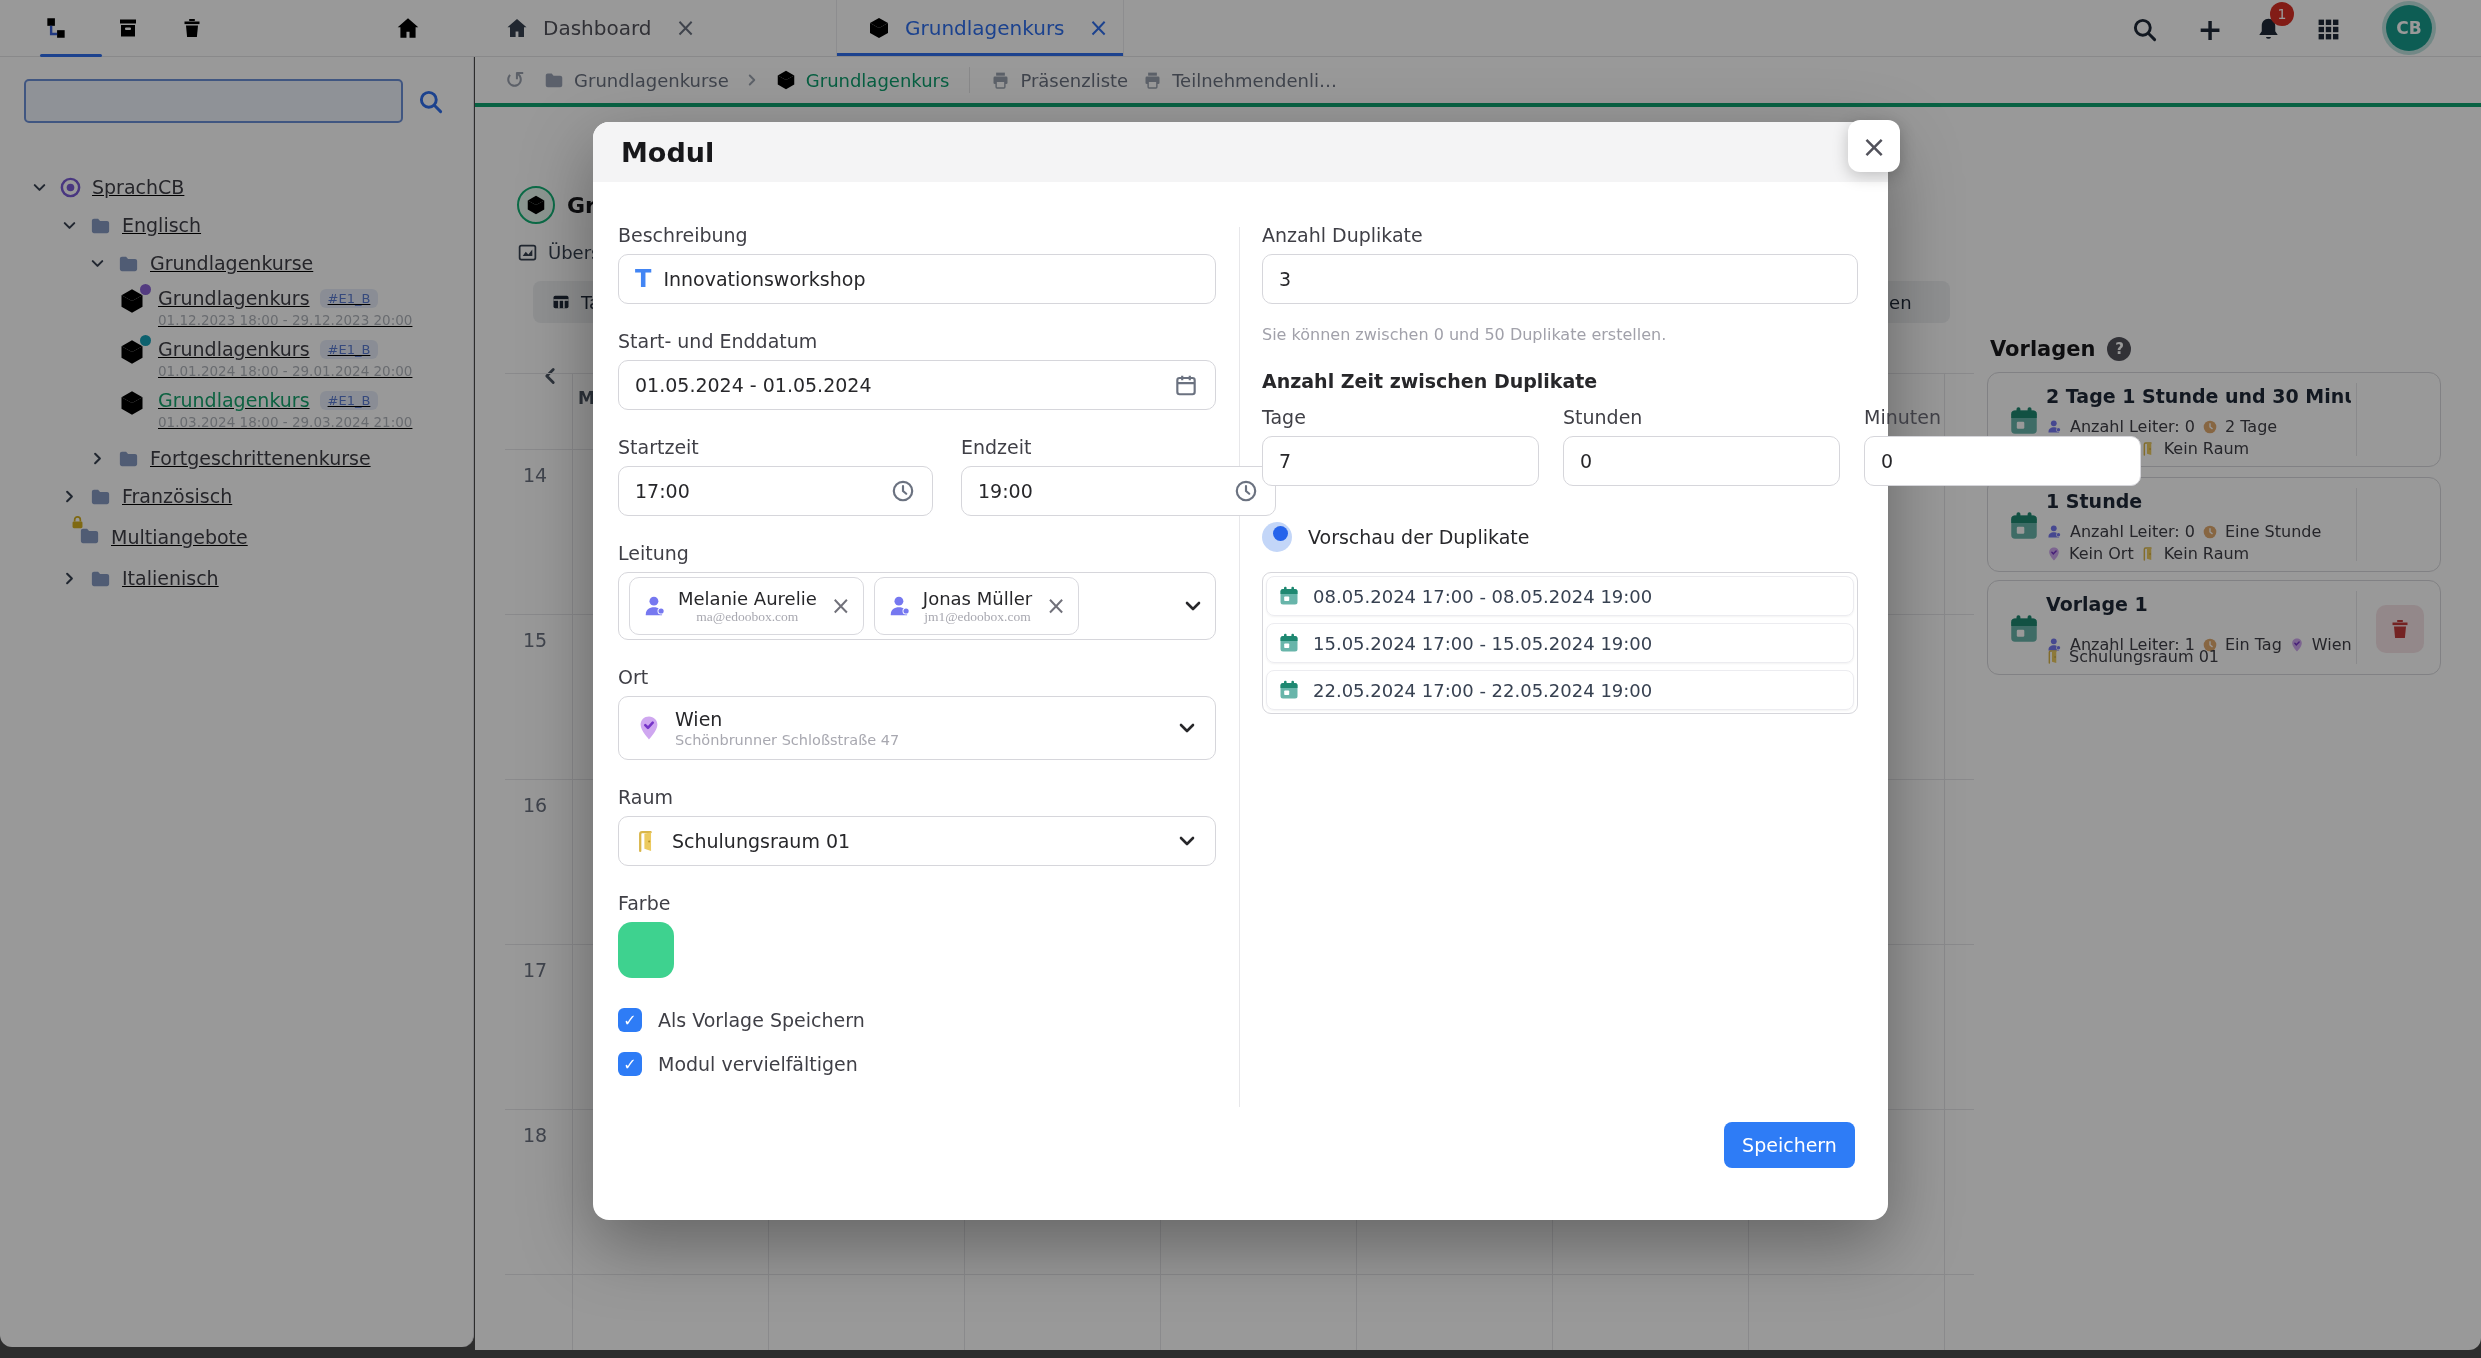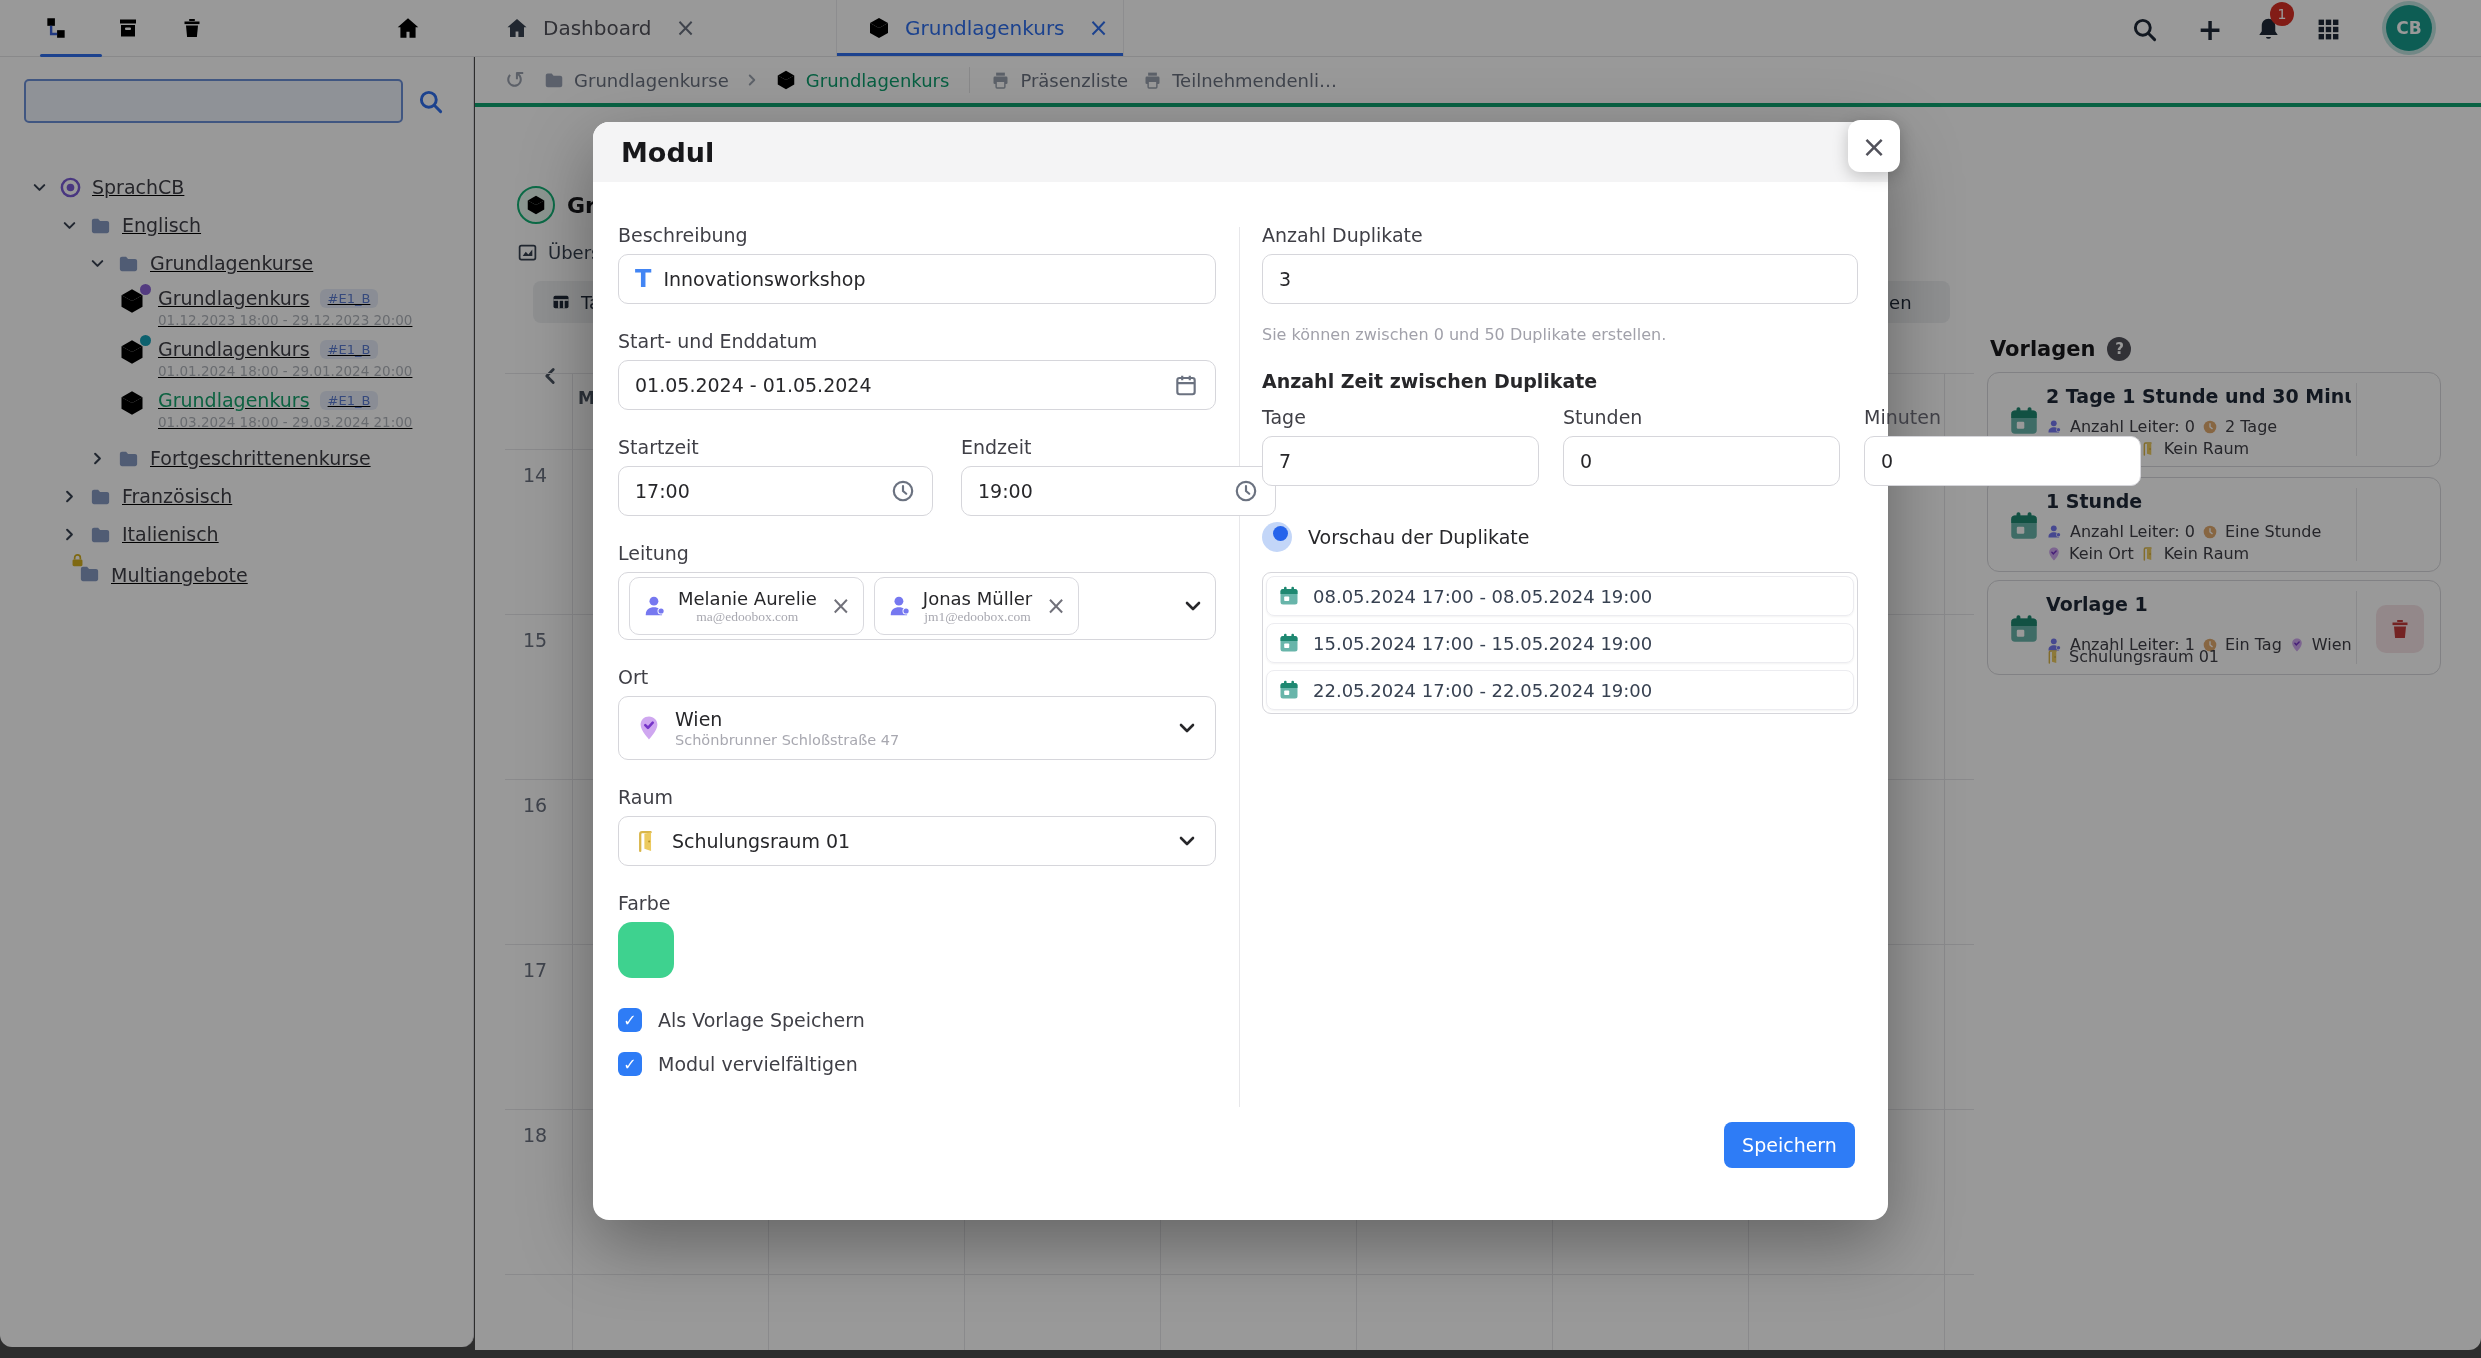--- a/index.html
+++ b/index.html
@@ -420,41 +420,41 @@
       <span class="chev">
           <svg class="ic" width="19" height="19">
             <use href="#i-chev-r"></use>
           </svg>
         </span>
       <svg class="ic" width="23" height="23" style="color:#8599c2" fill="currentColor">
           <use href="#i-folder"></use>
         </svg>
       <span class="tlbl">Französisch</span>
     </div>
+    <div class="trow" style="padding-left:78px;height:42px">
+      <span class="lockwrap">
+        <svg class="ic" width="23" height="23" style="color:#8599c2" fill="currentColor">
+            <use href="#i-folder"></use>
+          </svg>
+        <svg class="ic lock" width="17" height="17" fill="currentColor">
+            <use href="#i-lock"></use>
+          </svg>
+      </span>
+      <span class="tlbl">Multiangebote</span>
+    </div>
     <div class="trow" style="padding-left:60px">
       <span class="chev">
           <svg class="ic" width="19" height="19">
             <use href="#i-chev-r"></use>
           </svg>
         </span>
       <svg class="ic" width="23" height="23" style="color:#8599c2" fill="currentColor">
           <use href="#i-folder"></use>
         </svg>
       <span class="tlbl">Italienisch</span>
-    </div>
-    <div class="trow" style="padding-left:78px;height:42px">
-      <span class="lockwrap">
-        <svg class="ic" width="23" height="23" style="color:#8599c2" fill="currentColor">
-            <use href="#i-folder"></use>
-          </svg>
-        <svg class="ic lock" width="17" height="17" fill="currentColor">
-            <use href="#i-lock"></use>
-          </svg>
-      </span>
-      <span class="tlbl">Multiangebote</span>
     </div>
   </div>
 </div>
 
 <div class="main">
   <div class="page-title-ic">
       <svg class="ic cube-green" width="22" height="22">
         <use href="#i-cube"></use>
       </svg>
     </div>

